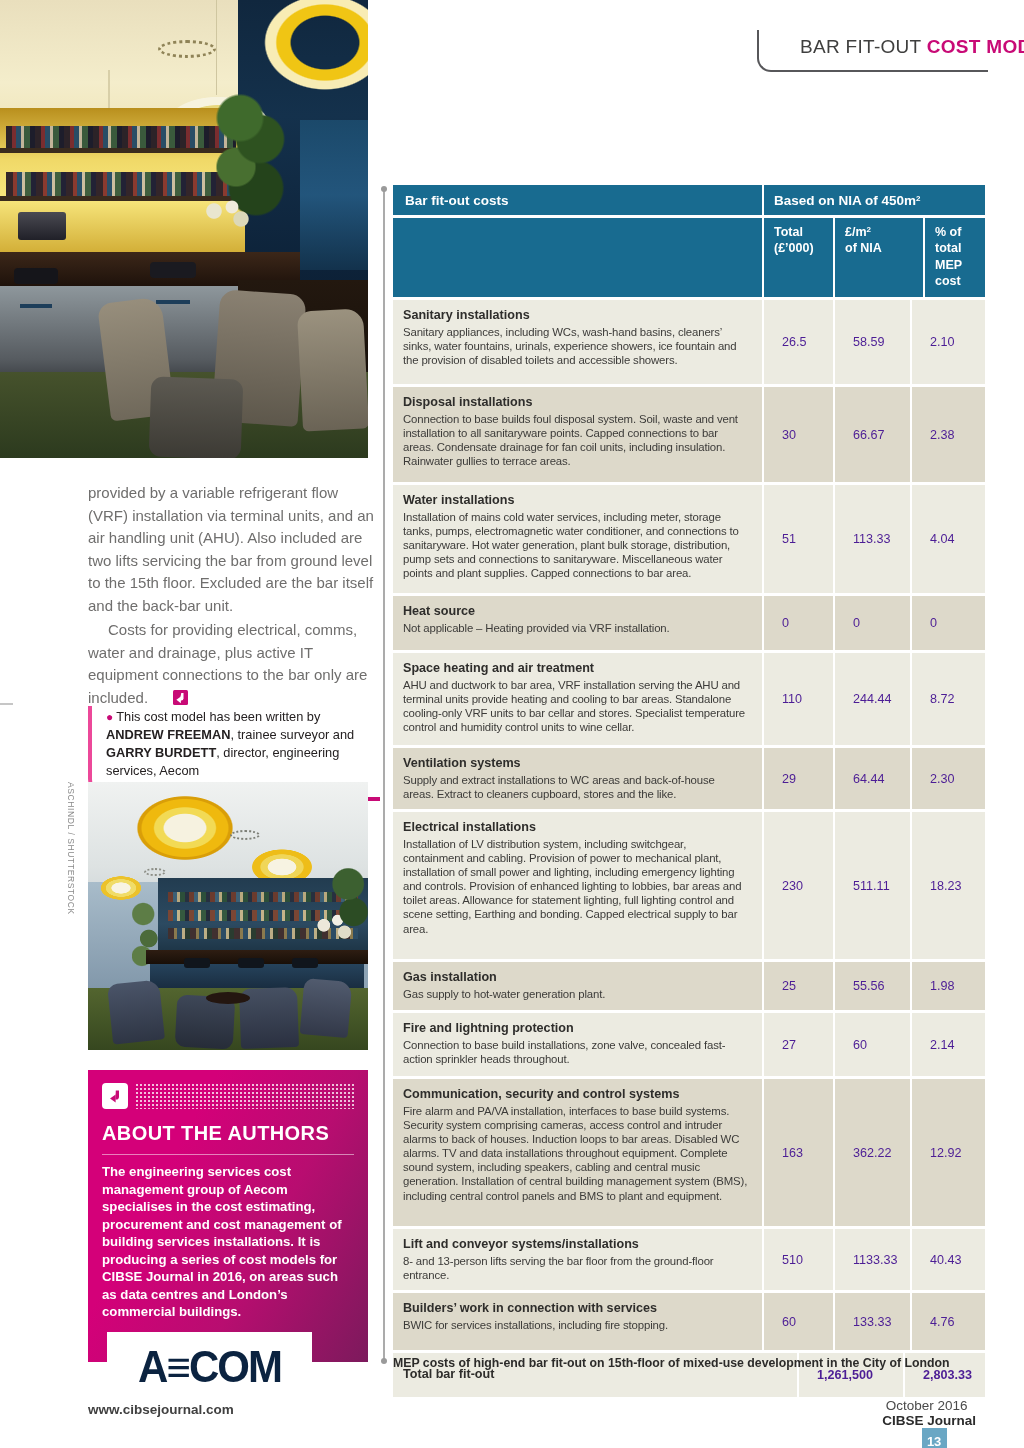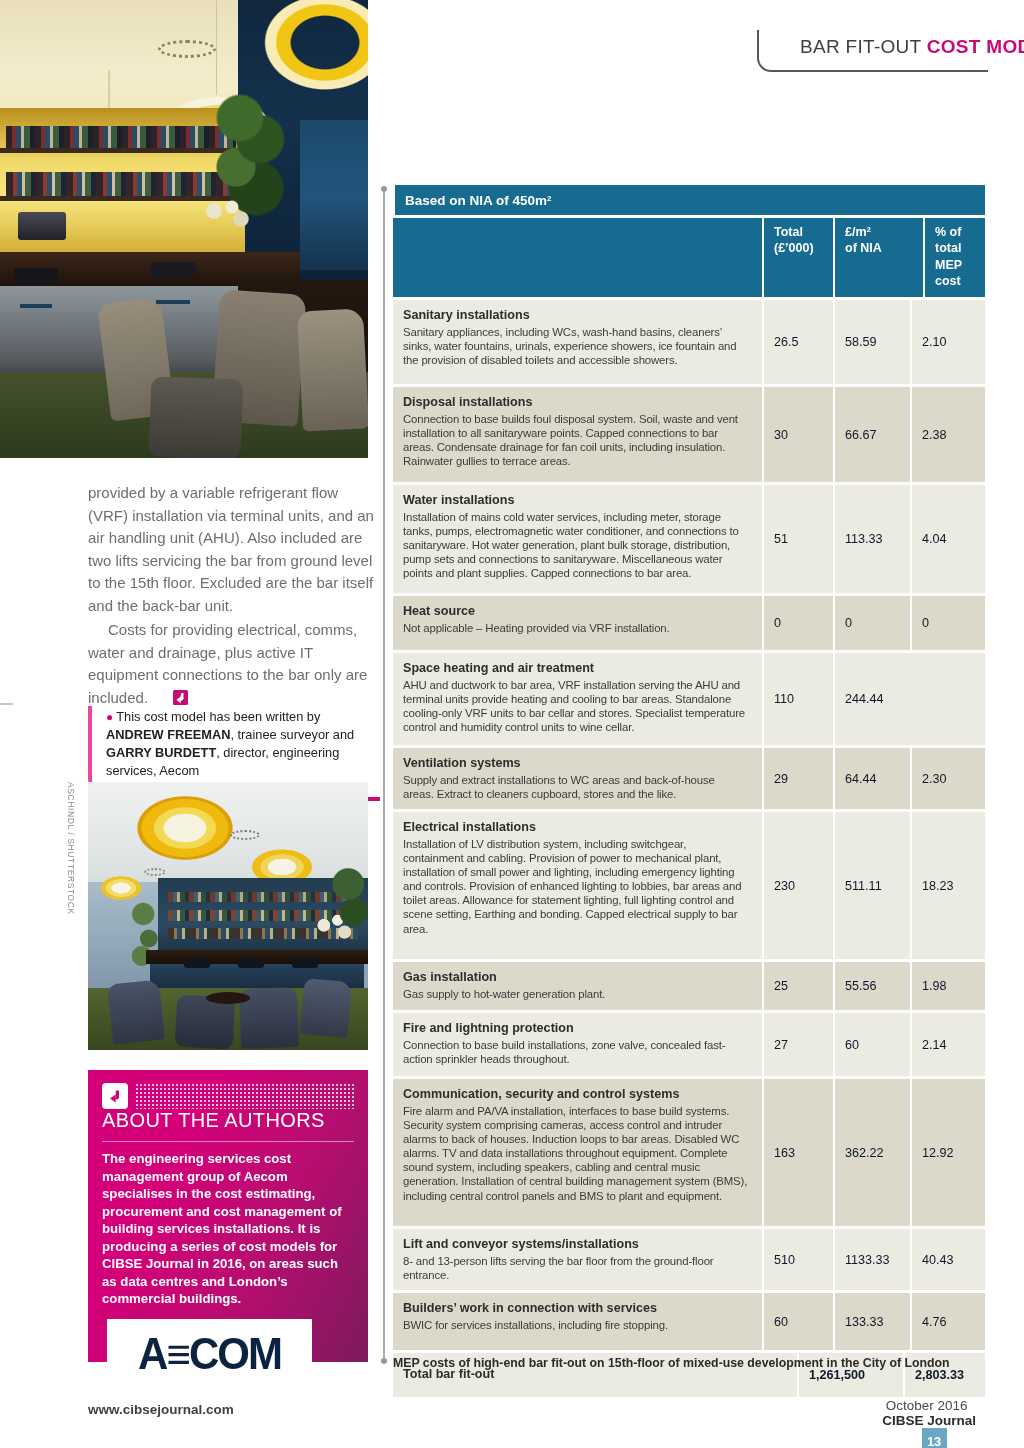--- a/index.html
+++ b/index.html
@@ -45,21 +45,21 @@
   
   .about { position:absolute; left:88px; top:1070px; width:280px; height:292px;
     background:linear-gradient(118deg, #d40079 30%, #b80d70 62%, #7c1a5c 100%);
     padding:13px 14px 12px 14px; color:#ffffff; }
   .about .icon-row { display:flex; align-items:center; height:26px; }
   .about .sq-icon { width:26px; height:26px; background:#ffffff; border-radius:4px; flex:none;
     display:flex; align-items:center; justify-content:center; }
   .about .dots { flex:1; height:26px; margin-left:7px;
     background-image:radial-gradient(rgba(255,255,255,.75) 1px, rgba(0,0,0,0) 1.4px);
     background-size:4px 4px; }
-  .about h2 { font-size:20px; font-weight:400; letter-spacing:.4px; }
+  .about h2 { margin-top:13px; font-size:20px; font-weight:700; letter-spacing:.4px; }
   .about .rule { height:1px; background:rgba(255,255,255,.5); margin:9px 0 8px 0; }
   .about .blurb { font-size:13.2px; font-weight:bold; line-height:1.33; }
   .about .logo-box { margin-top:11px; margin-left:5px; width:205px; height:70px; background:#ffffff;
     display:flex; align-items:center; justify-content:center; }
   .about .logo-box span { font-size:42px; font-weight:800; color:#0b2340; letter-spacing:-2px;
     transform:scaleY(1.04); }
 
   
   .vrule { position:absolute; left:383px; top:190px; width:2px; height:1170px; background:#ababab; }
   .vrule::before, .vrule::after { content:""; position:absolute; left:-2px; width:6px; height:6px;
@@ -77,22 +77,22 @@
     font-weight:bold; font-size:12.5px; line-height:1.3; }
   .hc.w1 { width:71px; flex:none; } .hc.w2 { width:90px; flex:none; } .hc.w3 { flex:1; }
   sup { font-size:8px; vertical-align:4px; }
 
   .trow { display:flex; margin-bottom:3px; }
   .rows .trow:nth-child(odd)  { background:#ecebe1; }
   .rows .trow:nth-child(even) { background:#ddd9ca; }
   .tdesc { width:369px; flex:none; padding:8px 14px 8px 10px; }
   .tname { font-weight:bold; font-size:12.6px; line-height:1.25; color:#2e2d2b; }
   .tsub  { font-size:11.4px; line-height:1.24; letter-spacing:-0.15px; color:#3c3b39; margin-top:1px; }
-  .tnum  { border-left:2px solid #fff; display:flex; align-items:center; padding-left:10px;
-    font-size:12.6px; color:#0f172a; }
+  .tnum  { border-left:2px solid #fff; display:flex; align-items:center; padding-left:18px;
+    font-size:12.6px; color:#4c1d95; }
   .tnum.w1 { width:71px; flex:none; } .tnum.w2 { width:77px; flex:none; } .tnum.w3 { flex:1; }
   .total-row { background:#ecebe1;gap:35px; }
   .total-row .tname { padding:6px 0; }
   .total-row .tnum { font-weight:bold;text-align:center; }
   .r1{min-height:84px}.r2{min-height:95px}.r3{min-height:108px}.r4{min-height:54px}
   .r5{min-height:92px}.r6{min-height:61px}.r7{min-height:147px}.r8{min-height:48px}
   .r9{min-height:63px}.r10{min-height:147px}.r11{min-height:58px}.r12{min-height:57px}
   .rtotal{min-height:42px}
 
   .tcaption { position:absolute; left:393px; top:1356px; width:592px;
@@ -205,20 +205,21 @@
   <div class="blurb">The engineering services cost management group of Aecom specialises in the cost estimating, procurement and cost management of building services installations. It is producing a series of cost models for CIBSE Journal in 2016, on areas such as data centres and London’s commercial  buildings.</div>
   <div class="logo-box">
       <span>A≡COM</span>
     </div>
 </div>
 
 <div class="vrule"></div>
 
 <div class="cost-table">
   <div class="thead-bar">
+    <div class="lcell">Bar fit-out costs</div>
     <div class="rcell"><span>Based on NIA of 450m</span><sup>2</sup></div>
   </div>
   <div class="thead-cols">
     <div class="lcell"></div>
     <div class="hc w1"><span>Total</span><br><span>(£’000)</span></div>
     <div class="hc w2"><span>£/m</span><sup>2</sup><br><span>of NIA</span></div>
     <div class="hc w3"><span>% of total</span><br><span>MEP cost</span></div>
   </div>
 
   <div class="rows">
@@ -258,20 +259,21 @@
       <div class="tnum w2">0</div>
       <div class="tnum w3">0</div>
     </div>
     <div class="trow r5">
       <div class="tdesc">
           <div class="tname">Space heating and air treatment</div>
           <div class="tsub">AHU and ductwork to bar area, VRF installation serving the AHU and terminal units provide heating and cooling to bar areas. Standalone cooling-only VRF units to bar cellar and stores. Specialist temperature control and humidity control units to wine cellar.</div>
         </div>
       <div class="tnum w1">110</div>
       <div class="tnum w2">244.44</div>
+      <div class="tnum w3">8.72</div>
     </div>
     <div class="trow r6">
       <div class="tdesc">
           <div class="tname">Ventilation systems</div>
           <div class="tsub">Supply and extract installations to WC areas and back-of-house areas. Extract to cleaners cupboard, stores and the like.</div>
         </div>
       <div class="tnum w1">29</div>
       <div class="tnum w2">64.44</div>
       <div class="tnum w3">2.30</div>
     </div>

